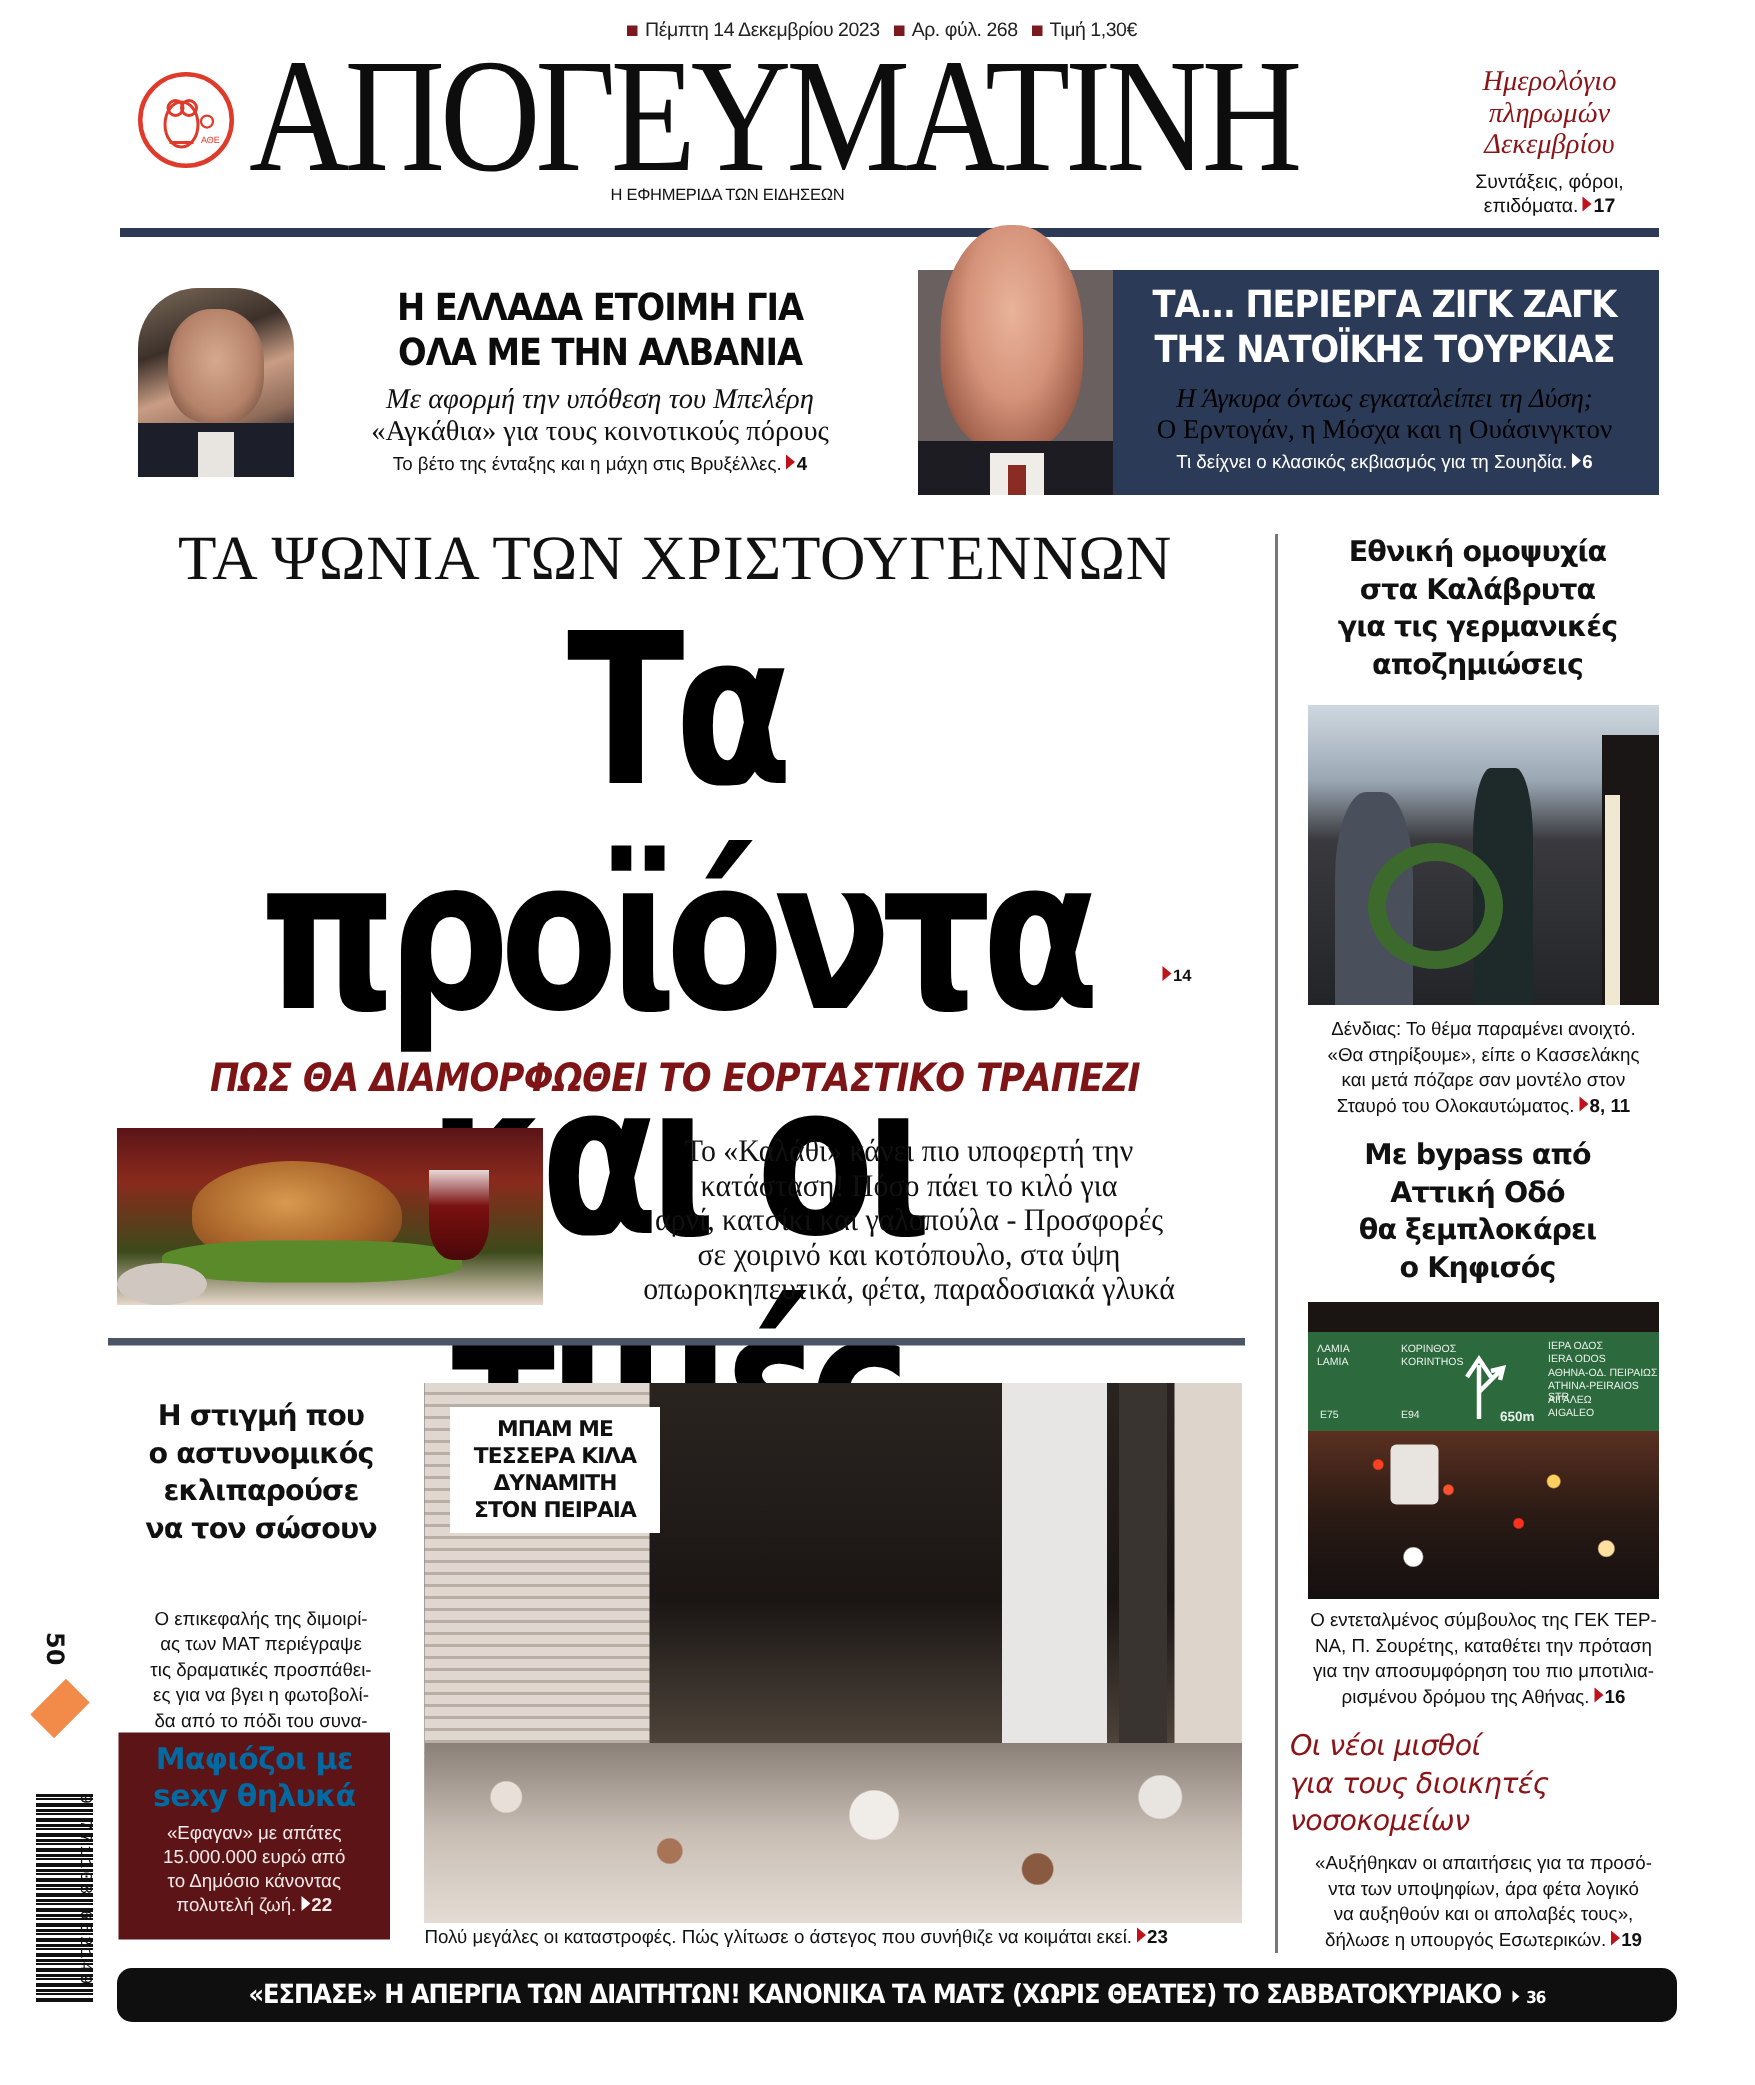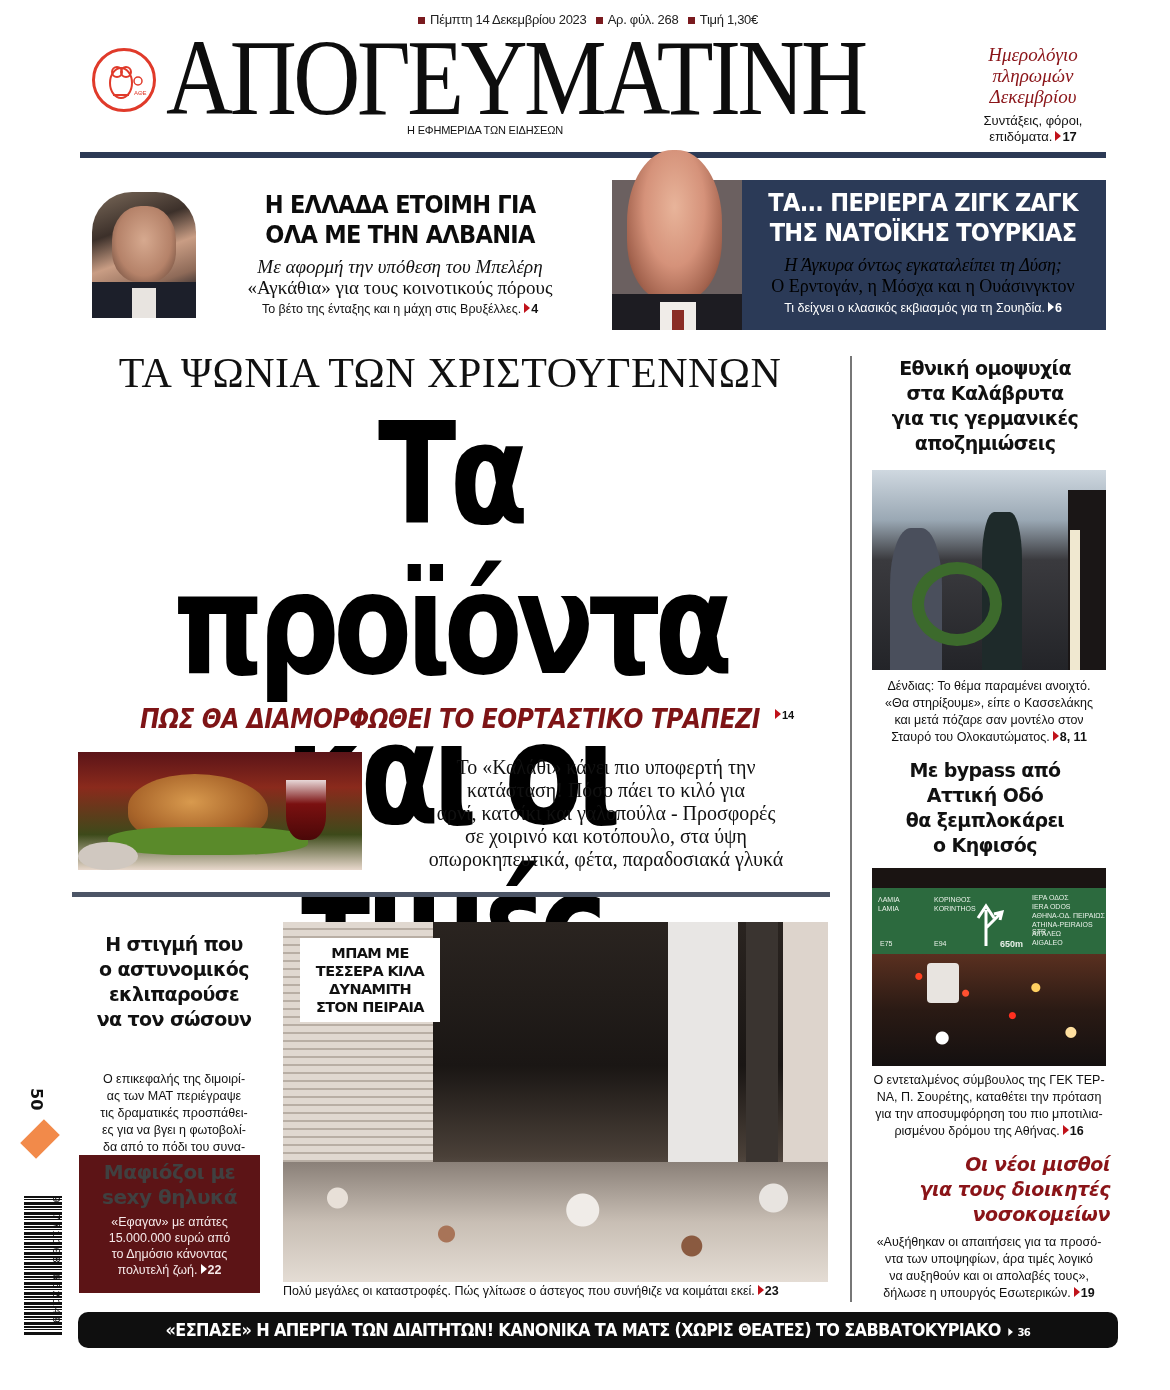--- a/index.html
+++ b/index.html
@@ -43,21 +43,21 @@
   .photo-2 .collar { position:absolute; left:48px; bottom:0; width:36px; height:28px; background:#f0ece8; }
   .photo-2 .tie { position:absolute; left:60px; bottom:0; width:12px; height:20px; background:#8a2c24; }
   .s2-head { left: 748px; top: 188px; width: 350px; text-align: center; font-family: "DejaVu Sans", sans-serif; font-weight: bold; font-size: 25px; line-height: 30px; letter-spacing: -0.8px; transform: scaleX(0.9); color: #ffffff; }
   .s2-deck { left: 748px; top: 255px; width: 350px; text-align: center; font-family: "Liberation Serif", serif; font-size: 18px; line-height: 21px; color: #000000; }
   .s2-deck .it { font-style: italic; }
   .s2-foot { left: 748px; top: 301px; width: 350px; text-align: center; font-size: 12.5px; color: #ffffff; }
 
   
   .kicker { left: 60px; top: 350px; width: 780px; text-align: center; font-family: "Liberation Serif", serif; font-size: 42px; line-height: 46px; letter-spacing: 0.5px; color: #111; }
   .hero { left: 60px; top: 400px; width: 780px; text-align: center; font-family: "DejaVu Sans", sans-serif; font-weight: bold; font-size: 140px; line-height: 150px; letter-spacing: -8px; transform: scaleX(0.82); color: #000; }
-  .hero-ref { left: 772px; top: 709px; font-size: 11px; font-weight: bold; }
+  .hero-ref { left: 772px; top: 644px; font-size: 11px; font-weight: bold; }
   .hero-sub { left: 60px; top: 704px; width: 780px; text-align: center; font-family: "DejaVu Sans", sans-serif; font-weight: bold; font-style: italic; font-size: 26px; line-height: 30px; color: #7e1416; letter-spacing: -0.5px; transform: scaleX(0.9); }
   .photo-food { left: 78px; top: 752px; width: 284px; height: 118px; overflow: hidden; background: linear-gradient(180deg, #5b1418 0%, #8a2a1c 30%, #3d4a1a 70%, #e8d8cc 100%); }
   .photo-food .turkey { position:absolute; left:50px; top:22px; width:140px; height:70px; background: radial-gradient(ellipse at 45% 40%, #d89a4e 0%, #a9652a 55%, #6b3818 100%); border-radius: 50% 55% 45% 45%; }
   .photo-food .greens { position:absolute; left:30px; top:75px; width:200px; height:28px; background: #5a8a2a; border-radius: 40%; }
   .photo-food .glass { position:absolute; left:208px; top:28px; width:40px; height:60px; background: linear-gradient(180deg, #e8d8d8 0%, #7a1010 40%, #4a0808 100%); border-radius: 0 0 40% 40%; }
   .photo-food .plate { position:absolute; left:0; top:90px; width:60px; height:28px; background:#d0c8c0; border-radius:50%; }
   .food-text { left: 372px; top: 756px; width: 468px; text-align: center; font-family: "Liberation Serif", serif; font-size: 21px; line-height: 23px; color: #111; transform: scaleX(0.95); }
   .rule-mid { left: 72px; top: 892px; width: 758px; height: 5px; background: #4c5566; }
 
   
@@ -70,28 +70,28 @@
   .photo-calav .priest { position:absolute; left:196px; top:20px; width:38px; height:180px; background:#1a1616; }
   .photo-calav .stole { position:absolute; left:198px; top:60px; width:10px; height:140px; background:#f0e8d0; }
   .rc-cap1 { left: 866px; top: 678px; width: 246px; text-align: center; font-size: 12.5px; line-height: 17px; color: #111; }
   .rc-head2 { left: 860px; top: 758px; width: 250px; text-align: center; font-family: "DejaVu Sans", sans-serif; font-weight: bold; font-size: 19px; line-height: 25px; letter-spacing: -0.6px; color: #111; }
   .photo-traffic { left: 872px; top: 868px; width: 234px; height: 198px; overflow: hidden; background: #1a1412; }
   .photo-traffic .sign { position:absolute; left:0; top:20px; width:234px; height:66px; background:#2c6a3e; color:#e8f0e8; font-size:7px; font-family:"Liberation Sans", sans-serif; }
   .photo-traffic .sign span { position:absolute; }
   .photo-traffic .lights { position:absolute; left:0; top:86px; width:234px; height:112px; background: radial-gradient(circle at 20% 20%, #ff4020 0 3px, transparent 4px), radial-gradient(circle at 40% 35%, #ff5030 0 3px, transparent 4px), radial-gradient(circle at 70% 30%, #ffd060 0 4px, transparent 5px), radial-gradient(circle at 60% 55%, #ff3020 0 3px, transparent 4px), radial-gradient(circle at 85% 70%, #ffe0a0 0 5px, transparent 6px), radial-gradient(circle at 30% 75%, #ffffff 0 6px, transparent 7px), linear-gradient(180deg, #5a3020 0%, #2a1a14 50%, #141010 100%); }
   .photo-traffic .van { position:absolute; left:55px; top:95px; width:32px; height:40px; background:#e8e4e0; border-radius:4px; }
   .rc-cap2 { left: 866px; top: 1072px; width: 246px; text-align: center; font-size: 12.5px; line-height: 17px; color: #111; }
-  .rc-head3 { left: 860px; top: 1152px; width: 250px; text-align: right; font-family: "DejaVu Sans", sans-serif; font-weight: bold; font-style: italic; font-size: 19px; line-height: 25px; letter-spacing: -0.4px; color: #8a1418; }
+  .rc-head3 { left: 860px; top: 1152px; width: 250px; text-align: left; font-family: "DejaVu Sans", sans-serif; font-weight: normal; font-style: italic; font-size: 19px; line-height: 25px; letter-spacing: -0.4px; color: #8a1418; }
   .rc-cap3 { left: 866px; top: 1234px; width: 246px; text-align: center; font-size: 12.5px; line-height: 17px; color: #111; }
 
   
   .ll-head { left: 76px; top: 932px; width: 196px; text-align: center; font-family: "DejaVu Sans", sans-serif; font-weight: bold; font-size: 19px; line-height: 25px; letter-spacing: -0.6px; color: #111; }
   .ll-text { left: 76px; top: 1036px; width: 196px; text-align: center; font-size: 12.5px; line-height: 17px; color: #111; margin-top: 35px; }
   .maf-box { left: 79px; top: 1155px; width: 181px; height: 138px; background: #5c1416; }
-  .maf-head { left: 79px; top: 1160px; width: 181px; text-align: center; font-family: "DejaVu Sans", sans-serif; font-weight: bold; font-size: 20px; line-height: 25px; color: #404040; letter-spacing: -0.5px; }
+  .maf-head { left: 79px; top: 1160px; width: 181px; text-align: center; font-family: "DejaVu Sans", sans-serif; font-weight: bold; font-size: 20px; line-height: 25px; color: #0369a1; letter-spacing: -0.5px; }
   .maf-text { left: 79px; top: 1214px; width: 181px; text-align: center; font-size: 12.5px; line-height: 16px; color: #f5e8e8; }
 
   
   .edge-code { left: 24px; top: 1088px; font-family: "DejaVu Sans", sans-serif; font-weight: bold; font-size: 16px; transform: rotate(90deg); transform-origin: left top; width: 30px; margin-left: 22px; }
   .diamond { left: 26px; top: 1125px; width: 28px; height: 28px; background: #f28a4a; transform: rotate(45deg) scale(0.8, 1.2); }
   .barcode { left: 24px; top: 1196px; width: 38px; height: 140px; background: repeating-linear-gradient(180deg, #111 0 2px, #fff 2px 3px, #111 3px 4px, #fff 4px 6px, #111 6px 9px, #fff 9px 10px); }
   .barcode-num { left: 62px; top: 1196px; font-size: 11px; font-family: "Liberation Mono", monospace; transform: rotate(90deg); transform-origin: left top; letter-spacing: 2px; white-space: nowrap; }
 
   
   .photo-blast { left: 283px; top: 922px; width: 545px; height: 360px; overflow: hidden; background: linear-gradient(180deg, #2a2420 0%, #1a1614 40%, #4a4038 65%, #c8c0b8 100%); }
@@ -264,21 +264,21 @@
   <div><span>ρισμένου δρόμου της Αθήνας.</span><span class="ptr"></span><span class="pg">16</span></div>
 </div>
 
 <div class="abs rc-head3">
   <div>Οι νέοι μισθοί</div>
   <div>για τους διοικητές</div>
   <div>νοσοκομείων</div>
 </div>
 <div class="abs rc-cap3">
   <div>«Αυξήθηκαν οι απαιτήσεις για τα προσό-</div>
-  <div>ντα των υποψηφίων, άρα τιμές λογικό</div>
+  <div>ντα των υποψηφίων, άρα φέτα λογικό</div>
   <div>να αυξηθούν και οι απολαβές τους»,</div>
   <div><span>δήλωσε η υπουργός Εσωτερικών.</span><span class="ptr"></span><span class="pg">19</span></div>
 </div>
 
 <div class="abs ll-head">
   <div>Η στιγμή που</div>
   <div>ο αστυνομικός</div>
   <div>εκλιπαρούσε</div>
   <div>να τον σώσουν</div>
 </div>

